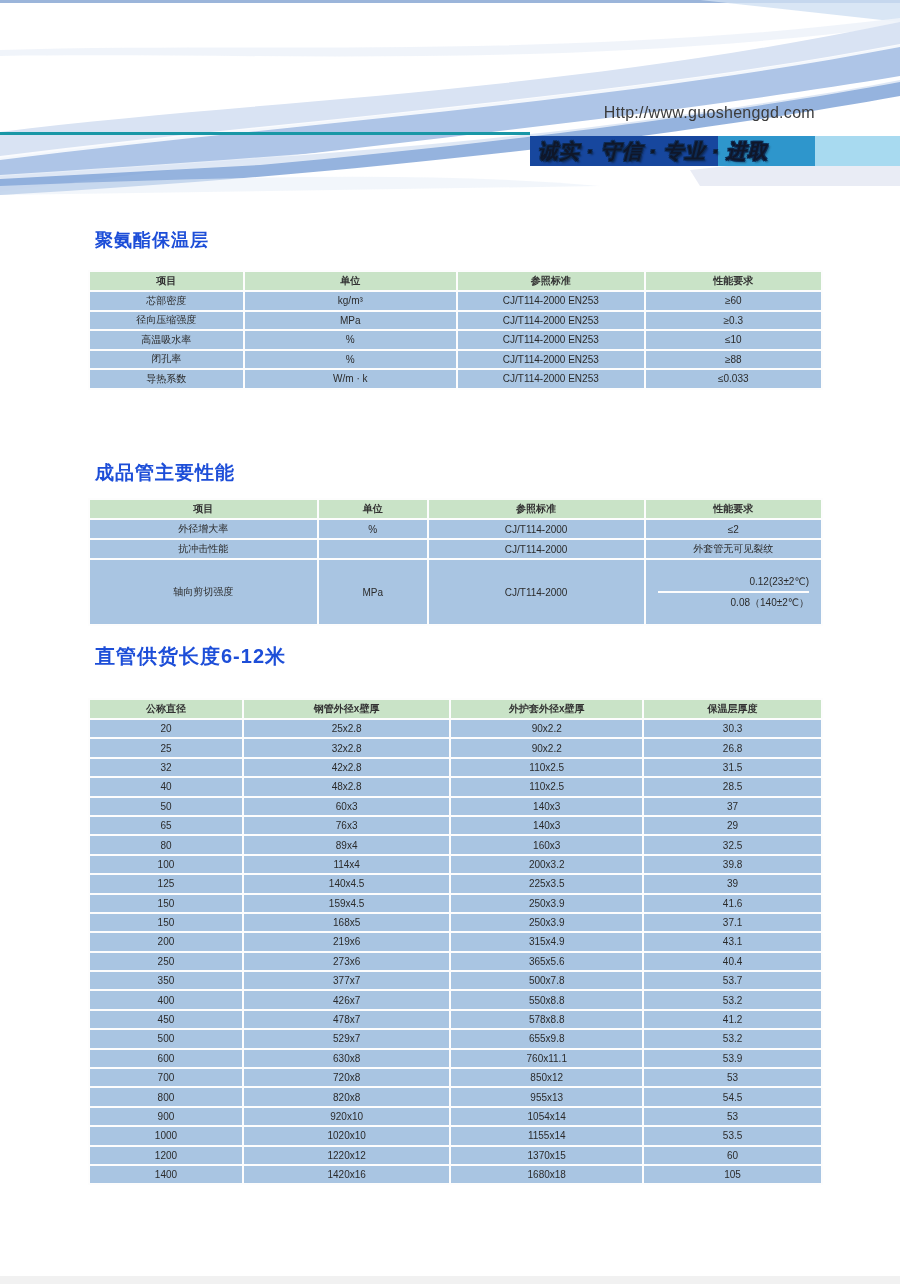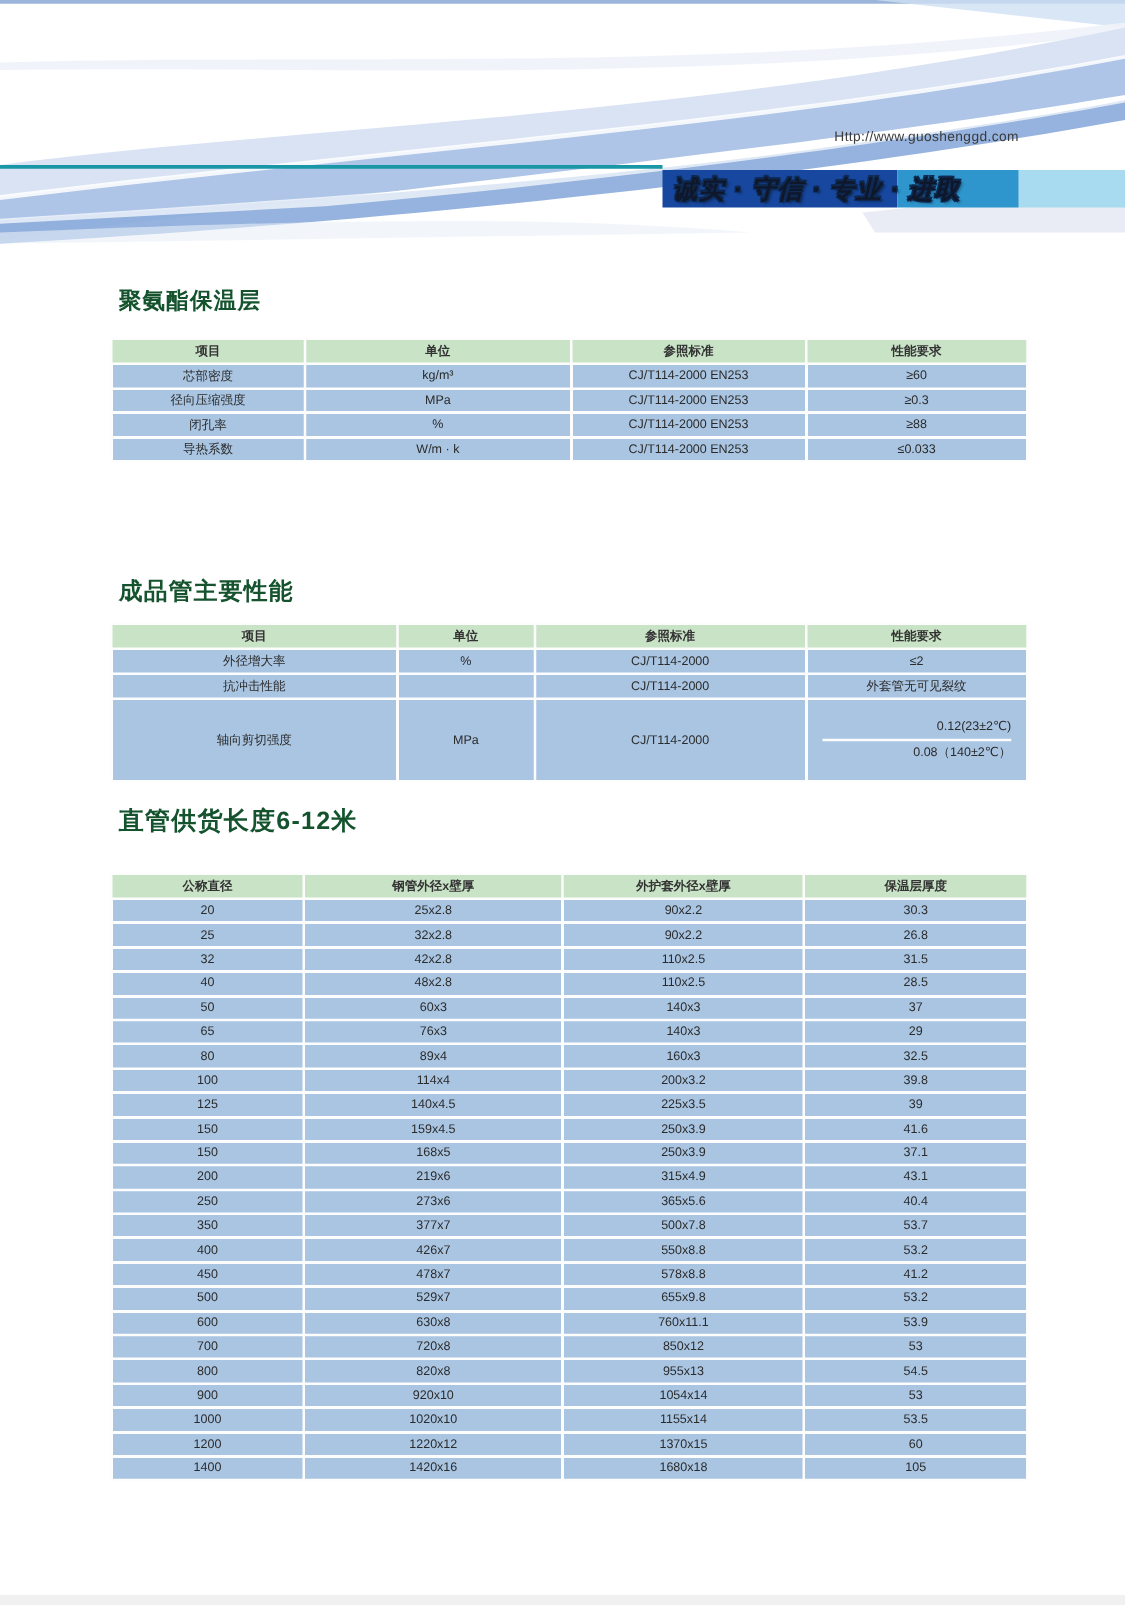--- a/index.html
+++ b/index.html
@@ -7,39 +7,39 @@
     width:900px;height:1284px;position:relative;overflow:hidden;
     background:#ffffff;
     font-family:"Liberation Sans","DejaVu Sans",sans-serif;
     color:#2b2b2b;
   }
   
   .header-area{position:absolute;top:0;left:0;width:900px;height:195px;}
   .header-area svg{display:block;}
   .site-url{
     position:absolute;top:104px;right:85px;
-    font-size:11px;color:var(--url_text,#3b3b3b);letter-spacing:.3px;margin-left:24px;
+    font-size:16px;color:var(--url_text,#3b3b3b);letter-spacing:.3px;margin-left:24px;
   }
   .teal-line{
     position:absolute;top:132px;left:0;width:530px;height:3px;
     background:var(--teal_line,#1997a6);
   }
   .banner{position:absolute;top:136px;left:530px;width:370px;height:30px;}
   .banner .seg-dark{position:absolute;left:0;top:0;width:188px;height:30px;background:var(--banner_dark,#17479e);}
   .banner .seg-mid{position:absolute;left:188px;top:0;width:97px;height:30px;background:var(--banner_mid,#2e96cc);}
   .banner .seg-light{position:absolute;left:285px;top:0;width:85px;height:30px;background:var(--banner_light,#a8daf0);}
   .slogan{
     position:absolute;left:8px;top:2px;width:290px;
     font-size:20px;font-weight:bold;font-style:italic;
     color:#0f172a;letter-spacing:1px;white-space:nowrap;
     text-shadow:1px 1px 0 #0e2a52,-1px -1px 0 #0e2a52,1px -1px 0 #0e2a52,-1px 1px 0 #0e2a52,2px 2px 2px rgba(0,0,0,.35);
   }
   
   .section-title{
-    position:absolute;left:95px;font-weight:bold;color:#14532d;letter-spacing:1px;
+    position:absolute;left:95px;font-weight:bold;color:#1d4ed8;letter-spacing:1px;
   }
   #title-0{top:228px;font-size:18px;}
   #title-1{top:460px;font-size:19px;}
   #title-2{top:643px;font-size:20px;}
   table.data-table{
     position:absolute;left:88px;width:735px;
     border-collapse:collapse;table-layout:fixed;
     font-size:10px;
   }
   #table-0{top:270px;}
@@ -115,20 +115,26 @@
         <td>CJ/T114-2000  EN253</td>
         <td>≥60</td>
       </tr>
       <tr>
         <td>径向压缩强度</td>
         <td>MPa</td>
         <td>CJ/T114-2000  EN253</td>
         <td>≥0.3</td>
       </tr>
       <tr>
+        <td>高温吸水率</td>
+        <td>%</td>
+        <td>CJ/T114-2000  EN253</td>
+        <td>≤10</td>
+      </tr>
+      <tr>
         <td>闭孔率</td>
         <td>%</td>
         <td>CJ/T114-2000  EN253</td>
         <td>≥88</td>
       </tr>
       <tr>
         <td>导热系数</td>
         <td>W/m · k</td>
         <td>CJ/T114-2000  EN253</td>
         <td>≤0.033</td>

